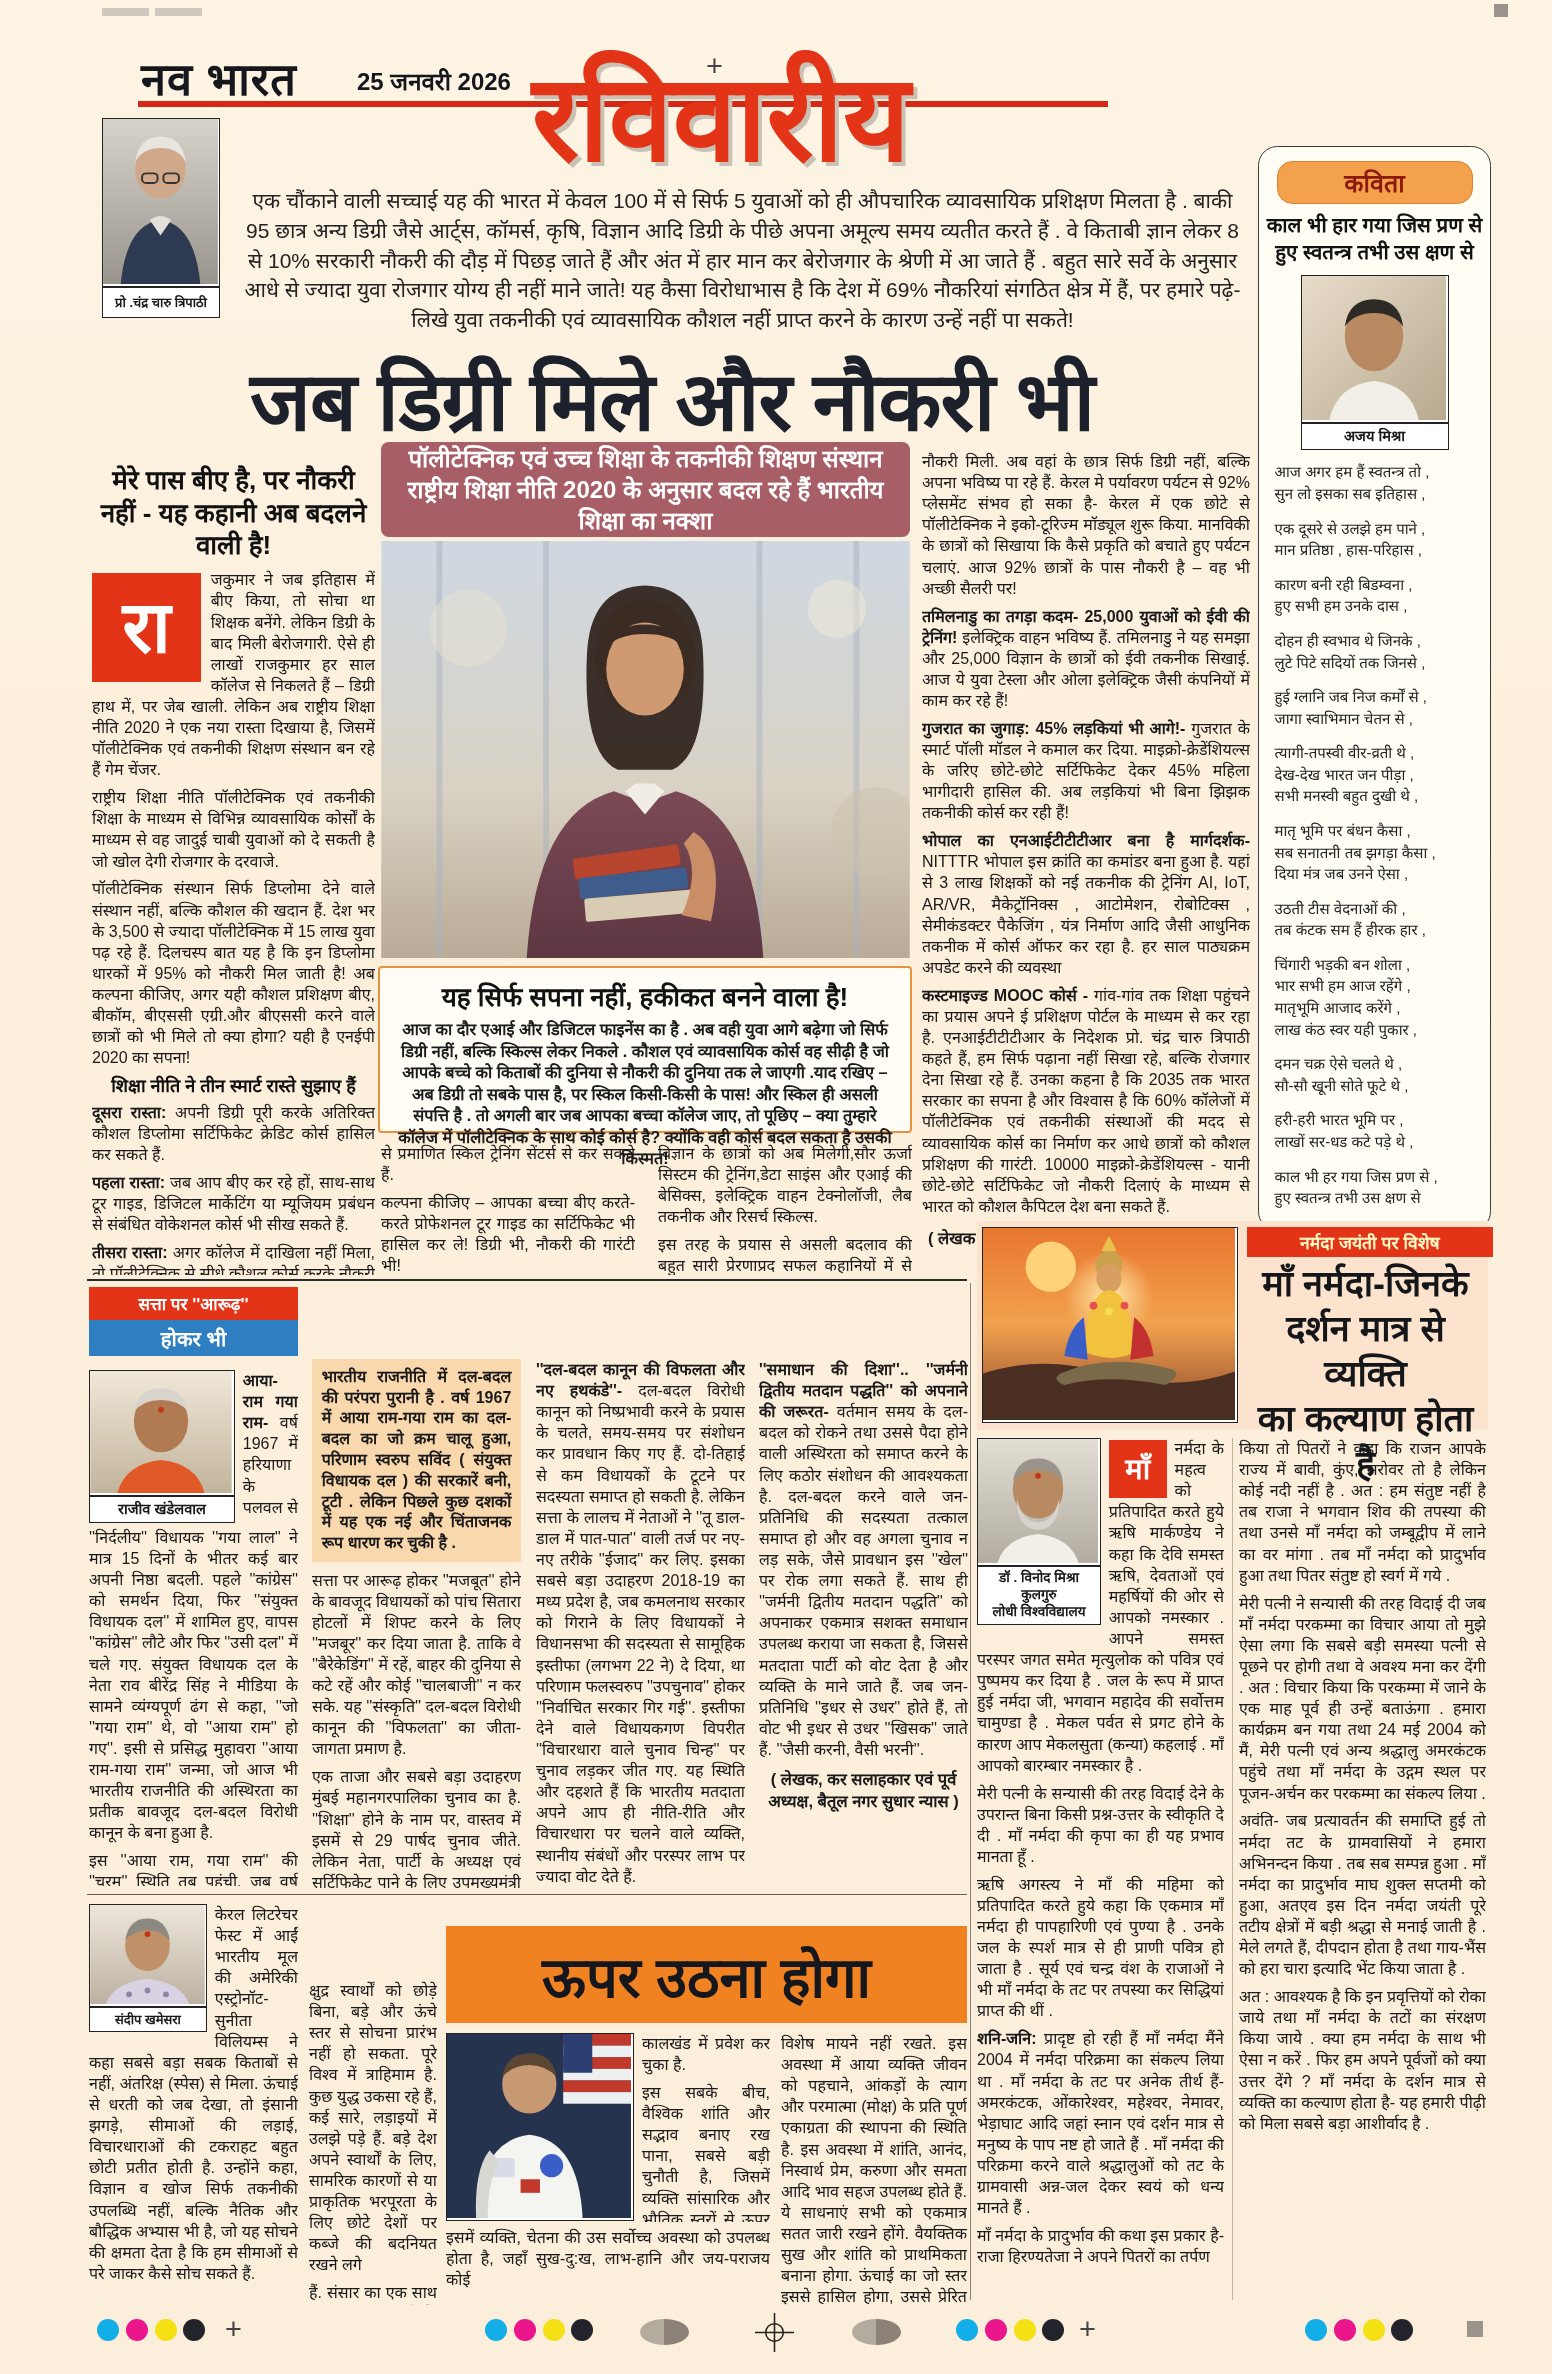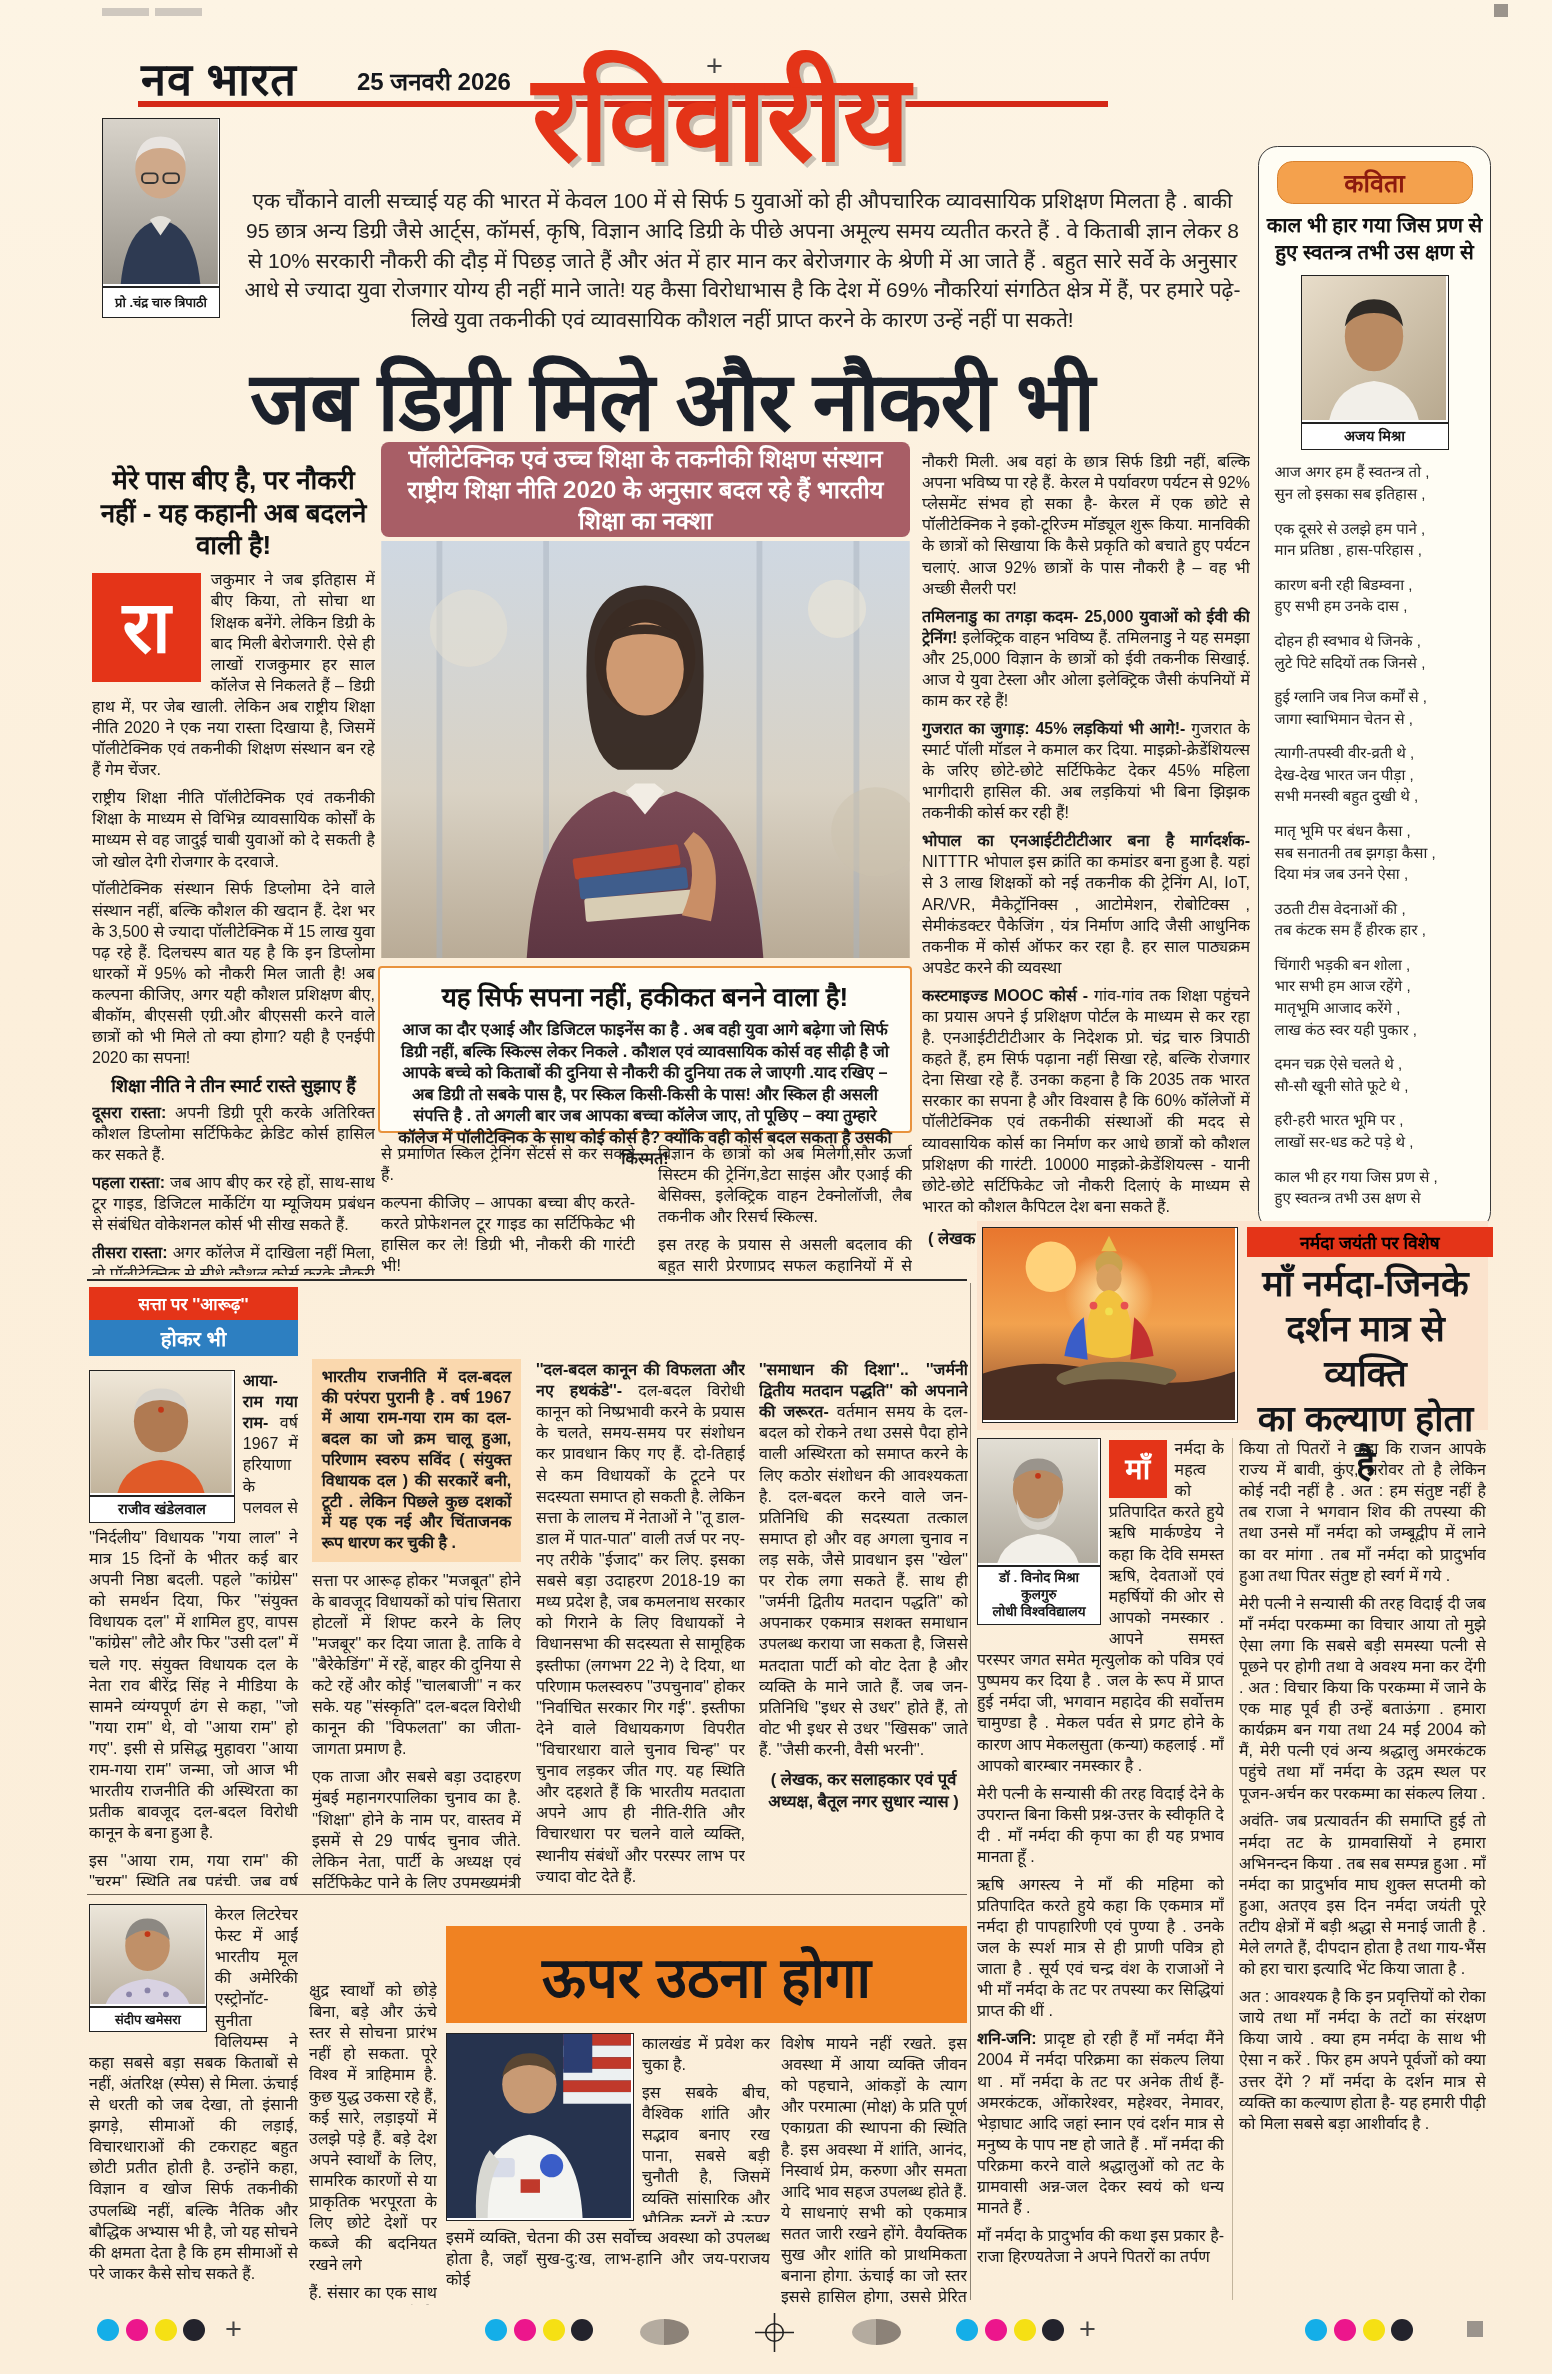--- a/index.html
+++ b/index.html
@@ -44,21 +44,21 @@
   .hrule{background:#2a2a2a;height:1.9px;}
   .vrule{background:#8d8374;width:1px;}
   
   .kicker-red{background:#e43418;color:#fff;font-weight:900;font-size:17px;text-align:center;padding:4.9px 3.9px;}
   .kicker-blue{background:#2d7fc1;color:#fff;font-weight:900;font-size:20.4px;text-align:center;padding:3.9px 3.9px;}
   .hotel-headline{font-size:45px;font-weight:900;text-align:center;color:#14161a;letter-spacing:-0.5px;}
   .highlight-box{background:#fad8ae;padding:7.8px 9.7px;box-sizing:border-box;font-size:16px;font-weight:600;
                  text-align:justify;line-height:1.3;}
   
   .narmada-panel{background:#fbe3cd;}
-  .kicker-bar{background:#e43418;color:#000000;font-weight:800;font-size:17.5px;text-align:center;padding:2.9px 3.9px;}
+  .kicker-bar{background:#e43418;color:#fef9c3;font-weight:800;font-size:17.5px;text-align:center;padding:2.9px 3.9px;}
   .narmada-headline{font-size:36px;font-weight:900;text-align:center;line-height:1.25;white-space:pre-line;color:#14161a;}
   
   .uthna-box{background:#f08222;display:flex;align-items:center;justify-content:center;}
   .uthna-headline{font-size:56px;font-weight:900;color:#15171c;}
   
   .dot{width:22px;height:22px;border-radius:50%;display:inline-block;margin-right:6.8px;}
   .ellipse{width:49px;height:26px;border-radius:50%;background:linear-gradient(90deg,#b4ab9f 50%,#8c8278 50%);}
   svg{display:block;}
 </style>
 </head>

